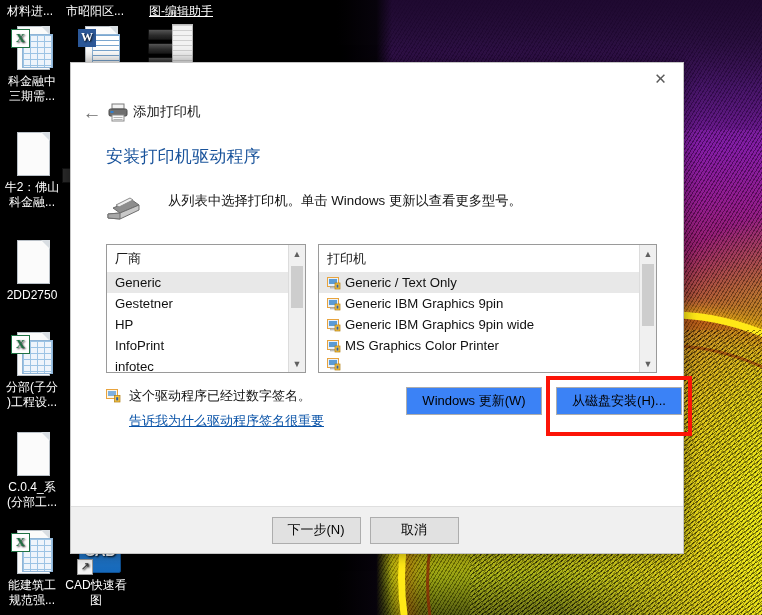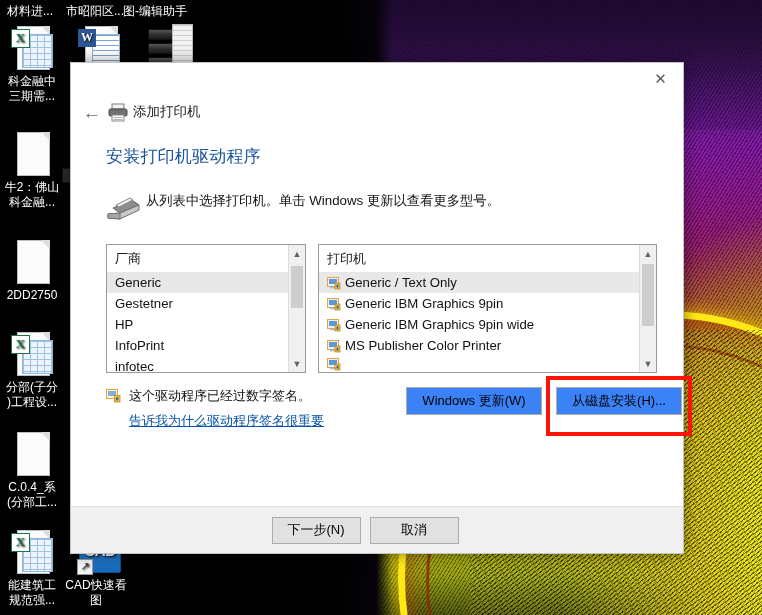--- a/index.html
+++ b/index.html
@@ -199,21 +199,21 @@
 
   .bodywrap { padding: 0 0 0 0; position: relative; }
 
   .heading {
     color: #19539b; font-size: 17px;
     margin: 18px 0 0 35px;
     letter-spacing: .2px;
   }
   .intro {
     margin: 24px 0 0 35px;
-    display: flex; gap: 6px; align-items: flex-start;
+    display: flex; gap: 28px; align-items: flex-start;
   }
   .bigprinter { width: 34px; height: 34px; flex: 0 0 34px; position: relative; margin-top: 2px;}
   .intro-lines p { margin: 0 0 18px 0; font-size: 13.3px; color: #111; }
 
   .lists {
     margin: 16px 0 0 35px;
     display: flex; gap: 12px;
   }
   .listbox {
     background: #fff; border: 1px solid #9a9a9a;
@@ -298,21 +298,21 @@
   <div class="wp-barbs2"></div>
   <div class="wp-shade-top"></div>
   <div class="wp-dark"></div>
 
   <div class="dicon" style="left:-10px;top:4px;width:80px;">
     <span class="lbl">材料进...</span>
   </div>
   <div class="dicon" style="left:55px;top:4px;width:80px;">
     <span class="lbl">市昭阳区...</span>
   </div>
-  <div class="dicon" style="left:110px;top:4px;width:90px;">
+  <div class="dicon" style="left:136px;top:4px;width:90px;text-decoration:underline;">
     <span class="lbl">图-编辑助手</span>
   </div>
 
   <div class="dicon" style="left:-6px;top:24px;">
     <div class="glyph">
       <div class="pg"></div>
         <div class="xl-grid"></div>
         <div class="xl-badge">X</div>
     </div>
     <span class="lbl">科金融中
@@ -510,21 +510,21 @@
           <div class="litem">
             <span class="pico">
               <svg width="14" height="13" viewBox="0 0 14 13">
                 <rect x="0.5" y="0.5" width="11" height="9" fill="#e9f2fb" stroke="#e8a33d"></rect>
                 <rect x="2" y="2" width="8" height="5" fill="#5b9bd5"></rect>
                 <rect x="3.5" y="9.5" width="5" height="1.5" fill="#c9c9c9" stroke="#9a9a9a" stroke-width=".5"></rect>
                 <rect x="8" y="6" width="5" height="6" fill="#f5c242" stroke="#b07d10" stroke-width=".7"></rect>
                 <rect x="9.6" y="7.6" width="1.8" height="3" fill="#2d5fa6"></rect>
               </svg>
             </span>
-            <span>MS Publisher Color Printer</span>
+            <span>MS Graphics Color Printer</span>
           </div>
 
           <div class="litem">
             <span class="pico">
               <svg width="14" height="13" viewBox="0 0 14 13">
                 <rect x="0.5" y="0.5" width="11" height="9" fill="#e9f2fb" stroke="#e8a33d"></rect>
                 <rect x="2" y="2" width="8" height="5" fill="#5b9bd5"></rect>
                 <rect x="3.5" y="9.5" width="5" height="1.5" fill="#c9c9c9" stroke="#9a9a9a" stroke-width=".5"></rect>
                 <rect x="8" y="6" width="5" height="6" fill="#f5c242" stroke="#b07d10" stroke-width=".7"></rect>
                 <rect x="9.6" y="7.6" width="1.8" height="3" fill="#2d5fa6"></rect>

